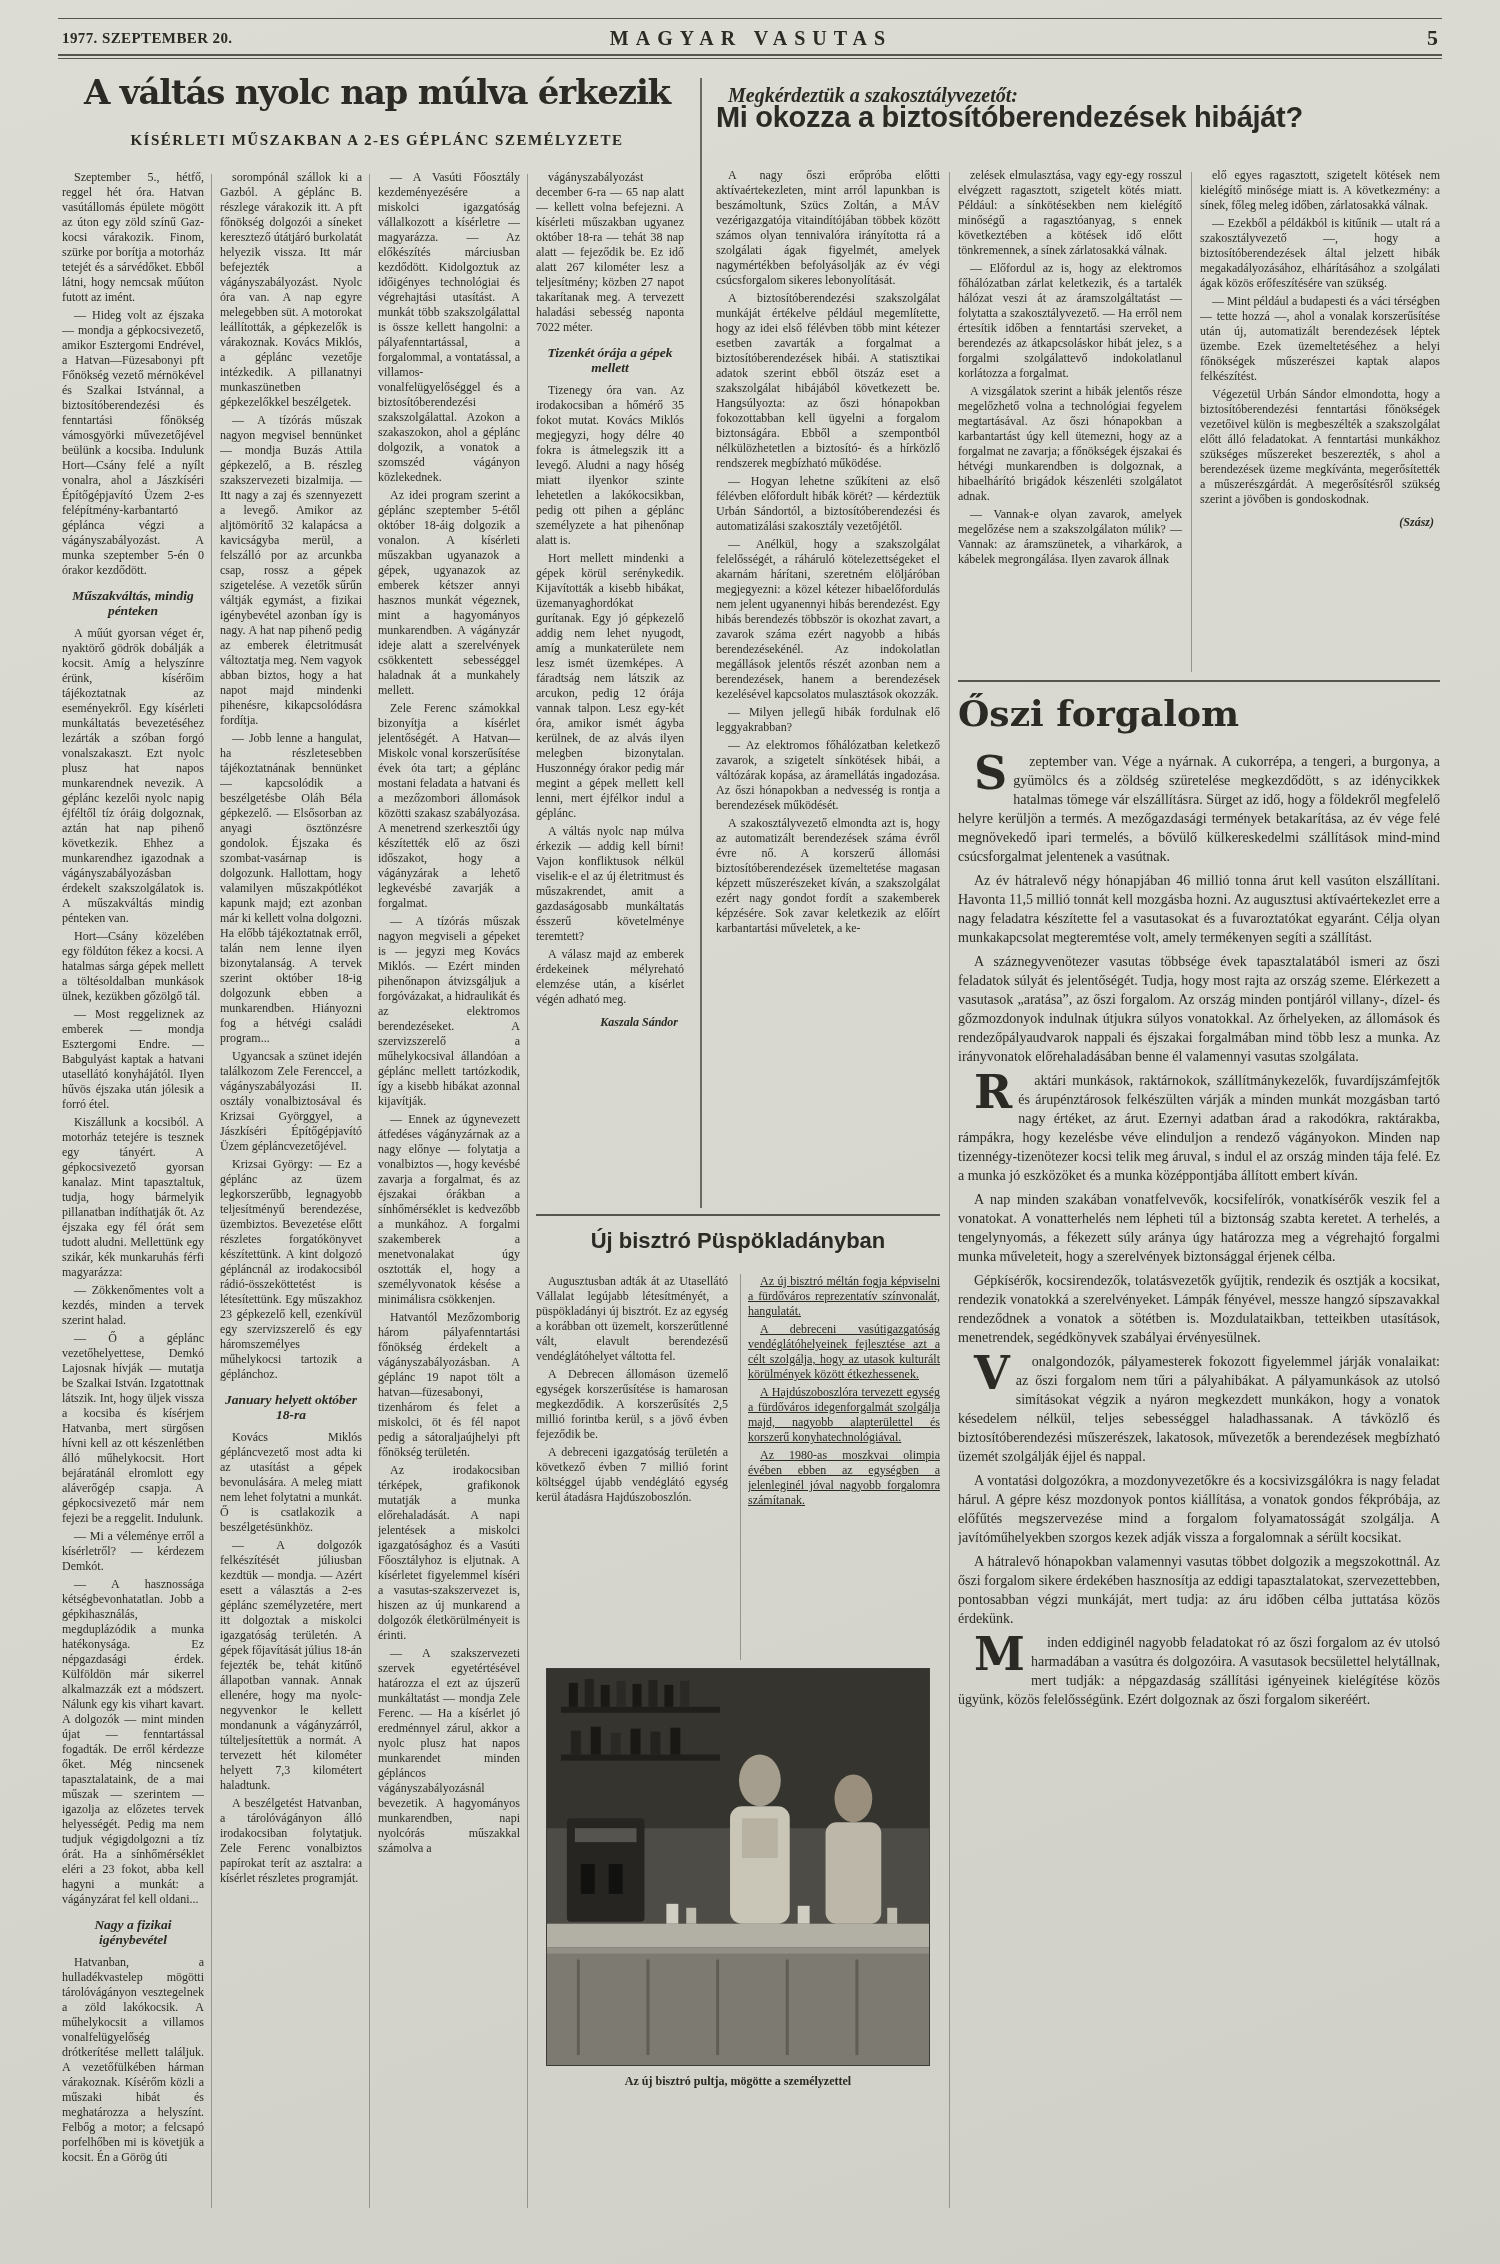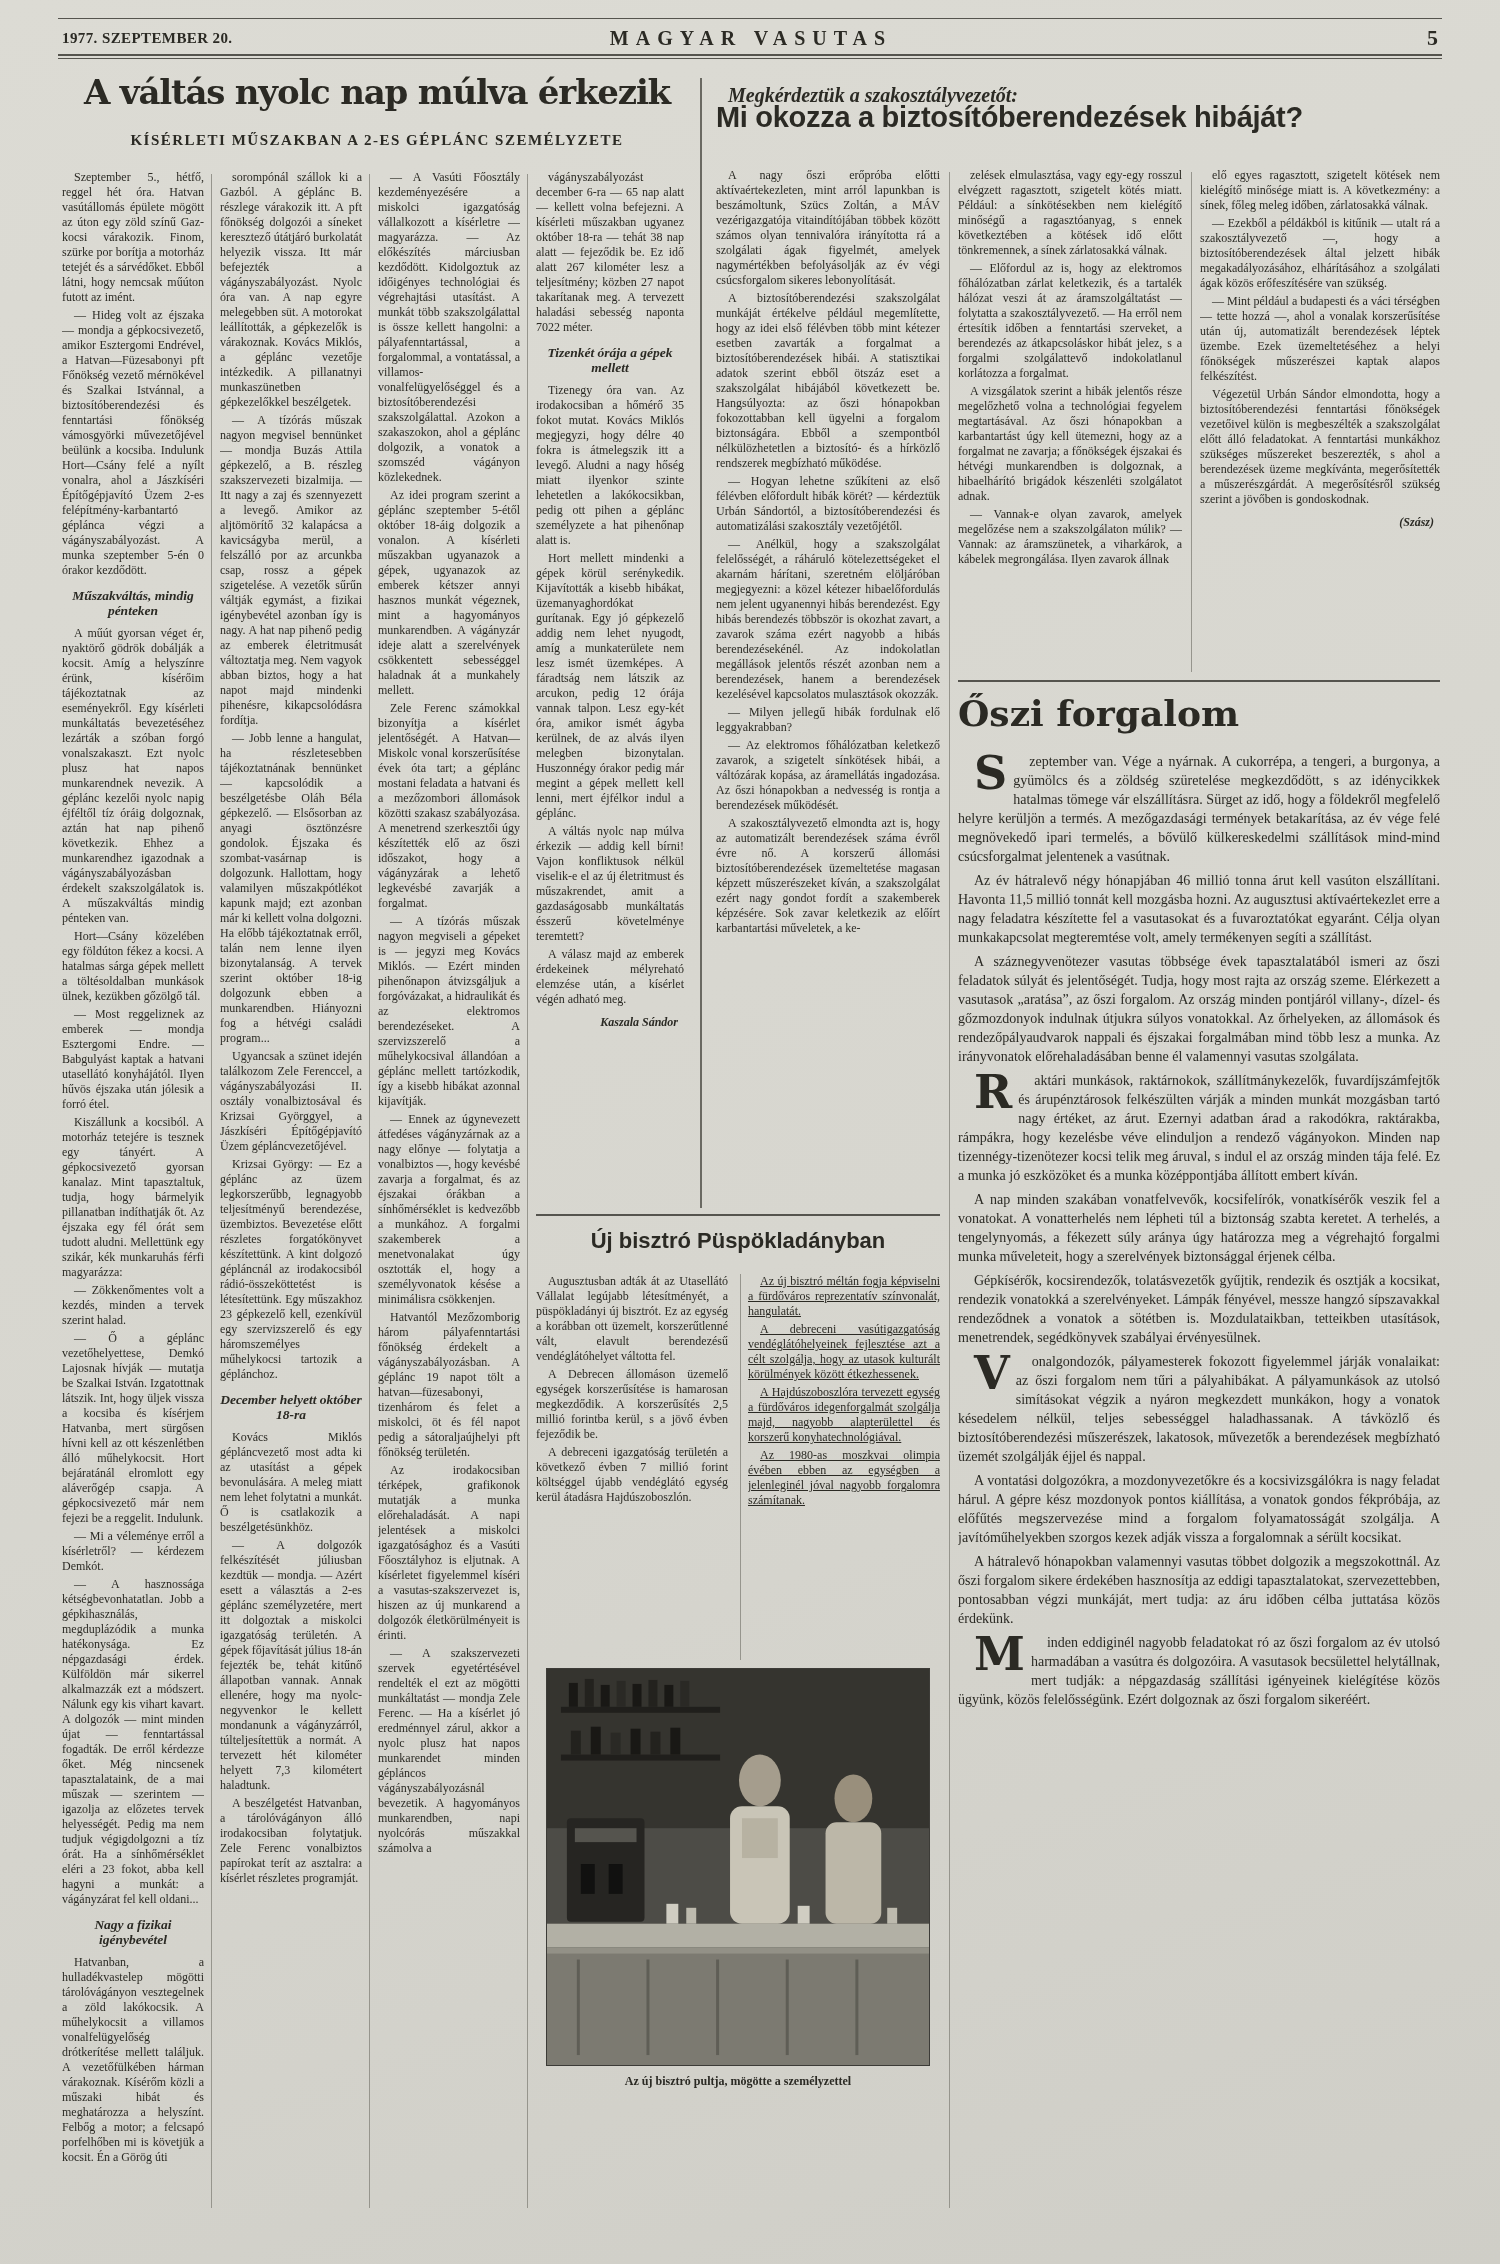--- a/index.html
+++ b/index.html
@@ -111,34 +111,34 @@
       <p>— A hasznossága kétségbevonhatatlan. Jobb a gépkihasználás, megduplázódik a munka hatékonysága. Ez népgazdasági érdek. Külföldön már sikerrel alkalmazzák ezt a módszert. Nálunk egy kis vihart kavart. A dolgozók — mint minden újat — fenntartással fogadták. De erről kérdezze őket. Még nincsenek tapasztalataink, de a mai műszak — szerintem — igazolja az előzetes tervek helyességét. Pedig ma nem tudjuk végigdolgozni a tíz órát. Ha a sínhőmérséklet eléri a 23 fokot, abba kell hagyni a munkát: a vágányzárat fel kell oldani...</p>
       <p class="subhead">Nagy a fizikai igénybevétel</p>
       <p>Hatvanban, a hulladékvastelep mögötti tárolóvágányon vesztegelnek a zöld lakókocsik. A műhelykocsit a villamos vonalfelügyelőség drótkerítése mellett találjuk. A vezetőfülkében hárman várakoznak. Kísérőm közli a műszaki hibát és meghatározza a helyszínt. Felbőg a motor; a felcsapó porfelhőben mi is követjük a kocsit. Én a Görög úti</p>
     </div>
   <div class="textcol" id="l2">
       <p>sorompónál szállok ki a Gazból. A géplánc B. részlege várakozik itt. A pft főnökség dolgozói a síneket keresztező útátjáró burkolatát helyezik vissza. Itt már befejezték a vágányszabályozást. Nyolc óra van. A nap egyre melegebben süt. A motorokat leállították, a gépkezelők is várakoznak. Kovács Miklós, a géplánc vezetője intézkedik. A pillanatnyi munkaszünetben gépkezelőkkel beszélgetek.</p>
       <p>— A tízórás műszak nagyon megvisel bennünket — mondja Buzás Attila gépkezelő, a B. részleg szakszervezeti bizalmija. — Itt nagy a zaj és szennyezett a levegő. Amikor az aljtömörítő 32 kalapácsa a kavicságyba merül, a felszálló por az arcunkba csap, rossz a gépek szigetelése. A vezetők sűrűn váltják egymást, a fizikai igénybevétel azonban így is nagy. A hat nap pihenő pedig az emberek életritmusát változtatja meg. Nem vagyok abban biztos, hogy a hat napot majd mindenki pihenésre, kikapcsolódásra fordítja.</p>
       <p>— Jobb lenne a hangulat, ha részletesebben tájékoztatnának bennünket — kapcsolódik a beszélgetésbe Oláh Béla gépkezelő. — Elsősorban az anyagi ösztönzésre gondolok. Éjszaka és szombat-vasárnap is dolgozunk. Hallottam, hogy valamilyen műszakpótlékot kapunk majd; ezt azonban már ki kellett volna dolgozni. Ha előbb tájékoztatnak erről, talán nem lenne ilyen bizonytalanság. A tervek szerint október 18-ig dolgozunk ebben a munkarendben. Hiányozni fog a hétvégi családi program...</p>
       <p>Ugyancsak a szünet idején találkozom Zele Ferenccel, a vágányszabályozási II. osztály vonalbiztosával és Krizsai Györggyel, a Jászkíséri Építőgépjavító Üzem gépláncvezetőjével.</p>
       <p>Krizsai György: — Ez a géplánc az üzem legkorszerűbb, legnagyobb teljesítményű berendezése, üzembiztos. Bevezetése előtt részletes forgatókönyvet készítettünk. A kint dolgozó gépláncnál az irodakocsiból rádió-összeköttetést is létesítettünk. Egy műszakhoz 23 gépkezelő kell, ezenkívül egy szervizszerelő és egy háromszemélyes műhelykocsi tartozik a géplánchoz.</p>
-      <p class="subhead">December helyett október 18-ra</p>
+      <p class="subhead">January helyett október 18-ra</p>
       <p>Kovács Miklós gépláncvezető most adta ki az utasítást a gépek bevonulására. A meleg miatt nem lehet folytatni a munkát. Ő is csatlakozik a beszélgetésünkhöz.</p>
       <p>— A dolgozók felkészítését júliusban kezdtük — mondja. — Azért esett a választás a 2-es géplánc személyzetére, mert itt dolgoztak a miskolci igazgatóság területén. A gépek főjavítását július 18-án fejezték be, tehát kitűnő állapotban vannak. Annak ellenére, hogy ma nyolc-negyvenkor le kellett mondanunk a vágányzárról, túlteljesítettük a normát. A tervezett hét kilométer helyett 7,3 kilométert haladtunk.</p>
       <p>A beszélgetést Hatvanban, a tárolóvágányon álló irodakocsiban folytatjuk. Zele Ferenc vonalbiztos papírokat terít az asztalra: a kísérlet részletes programját.</p>
     </div>
   <div class="textcol" id="l3">
       <p>— A Vasúti Főosztály kezdeményezésére a miskolci igazgatóság vállalkozott a kísérletre — magyarázza. — Az előkészítés márciusban kezdődött. Kidolgoztuk az időigényes technológiai és végrehajtási utasítást. A munkát több szakszolgálattal is össze kellett hangolni: a pályafenntartással, a forgalommal, a vontatással, a villamos-vonalfelügyelőséggel és a biztosítóberendezési szakszolgálattal. Azokon a szakaszokon, ahol a géplánc dolgozik, a vonatok a szomszéd vágányon közlekednek.</p>
       <p>Az idei program szerint a géplánc szeptember 5-étől október 18-áig dolgozik a vonalon. A kísérleti műszakban ugyanazok a gépek, ugyanazok az emberek kétszer annyi hasznos munkát végeznek, mint a hagyományos munkarendben. A vágányzár ideje alatt a szerelvények csökkentett sebességgel haladnak át a munkahely mellett.</p>
       <p>Zele Ferenc számokkal bizonyítja a kísérlet jelentőségét. A Hatvan—Miskolc vonal korszerűsítése évek óta tart; a géplánc mostani feladata a hatvani és a mezőzombori állomások közötti szakasz szabályozása. A menetrend szerkesztői úgy készítették elő az őszi időszakot, hogy a vágányzárak a lehető legkevésbé zavarják a forgalmat.</p>
       <p>— A tízórás műszak nagyon megviseli a gépeket is — jegyzi meg Kovács Miklós. — Ezért minden pihenőnapon átvizsgáljuk a forgóvázakat, a hidraulikát és az elektromos berendezéseket. A szervizszerelő a műhelykocsival állandóan a géplánc mellett tartózkodik, így a kisebb hibákat azonnal kijavítják.</p>
       <p>— Ennek az úgynevezett átfedéses vágányzárnak az a nagy előnye — folytatja a vonalbiztos —, hogy kevésbé zavarja a forgalmat, és az éjszakai órákban a sínhőmérséklet is kedvezőbb a munkához. A forgalmi szakemberek a menetvonalakat úgy osztották el, hogy a személyvonatok késése a minimálisra csökkenjen.</p>
       <p>Hatvantól Mezőzomborig három pályafenntartási főnökség érdekelt a vágányszabályozásban. A géplánc 19 napot tölt a hatvan—füzesabonyi, tizenhárom és felet a miskolci, öt és fél napot pedig a sátoraljaújhelyi pft főnökség területén.</p>
       <p>Az irodakocsiban térképek, grafikonok mutatják a munka előrehaladását. A napi jelentések a miskolci igazgatósághoz és a Vasúti Főosztályhoz is eljutnak. A kísérletet figyelemmel kíséri a vasutas-szakszervezet is, hiszen az új munkarend a dolgozók életkörülményeit is érinti.</p>
-      <p>— A szakszervezeti szervek egyetértésével rendelték el ezt az mögötti munkáltatást — mondja Zele Ferenc. — Ha a kísérlet jó eredménnyel zárul, akkor a nyolc plusz hat napos munkarendet minden gépláncos vágányszabályozásnál bevezetik. A hagyományos munkarendben, napi nyolcórás műszakkal számolva a</p>
+      <p>— A szakszervezeti szervek egyetértésével határozza el ezt az újszerű munkáltatást — mondja Zele Ferenc. — Ha a kísérlet jó eredménnyel zárul, akkor a nyolc plusz hat napos munkarendet minden gépláncos vágányszabályozásnál bevezetik. A hagyományos munkarendben, napi nyolcórás műszakkal számolva a</p>
     </div>
   <div class="textcol" id="l4">
       <p>vágányszabályozást december 6-ra — 65 nap alatt — kellett volna befejezni. A kísérleti műszakban ugyanez október 18-ra — tehát 38 nap alatt — fejeződik be. Ez idő alatt 267 kilométer lesz a teljesítmény; közben 27 napot takarítanak meg. A tervezett haladási sebesség naponta 7022 méter.</p>
       <p class="subhead">Tizenkét órája a gépek mellett</p>
       <p>Tizenegy óra van. Az irodakocsiban a hőmérő 35 fokot mutat. Kovács Miklós megjegyzi, hogy délre 40 fokra is átmelegszik itt a levegő. Aludni a nagy hőség miatt ilyenkor szinte lehetetlen a lakókocsikban, pedig ott pihen a géplánc személyzete a hat pihenőnap alatt is.</p>
       <p>Hort mellett mindenki a gépek körül serénykedik. Kijavították a kisebb hibákat, üzemanyaghordókat gurítanak. Egy jó gépkezelő addig nem lehet nyugodt, amíg a munkaterülete nem lesz ismét üzemképes. A fáradtság nem látszik az arcukon, pedig 12 órája vannak talpon. Lesz egy-két óra, amikor ismét ágyba kerülnek, de az alvás ilyen melegben bizonytalan. Huszonnégy órakor pedig már megint a gépek mellett kell lenni, mert éjfélkor indul a géplánc.</p>
       <p>A váltás nyolc nap múlva érkezik — addig kell bírni! Vajon konfliktusok nélkül viselik-e el az új életritmust és műszakrendet, amit a gazdaságosabb munkáltatás ésszerű követelménye teremtett?</p>
       <p>A válasz majd az emberek érdekeinek mélyreható elemzése után, a kísérlet végén adható meg.</p>
       <p class="sig">Kaszala Sándor</p>
     </div>

